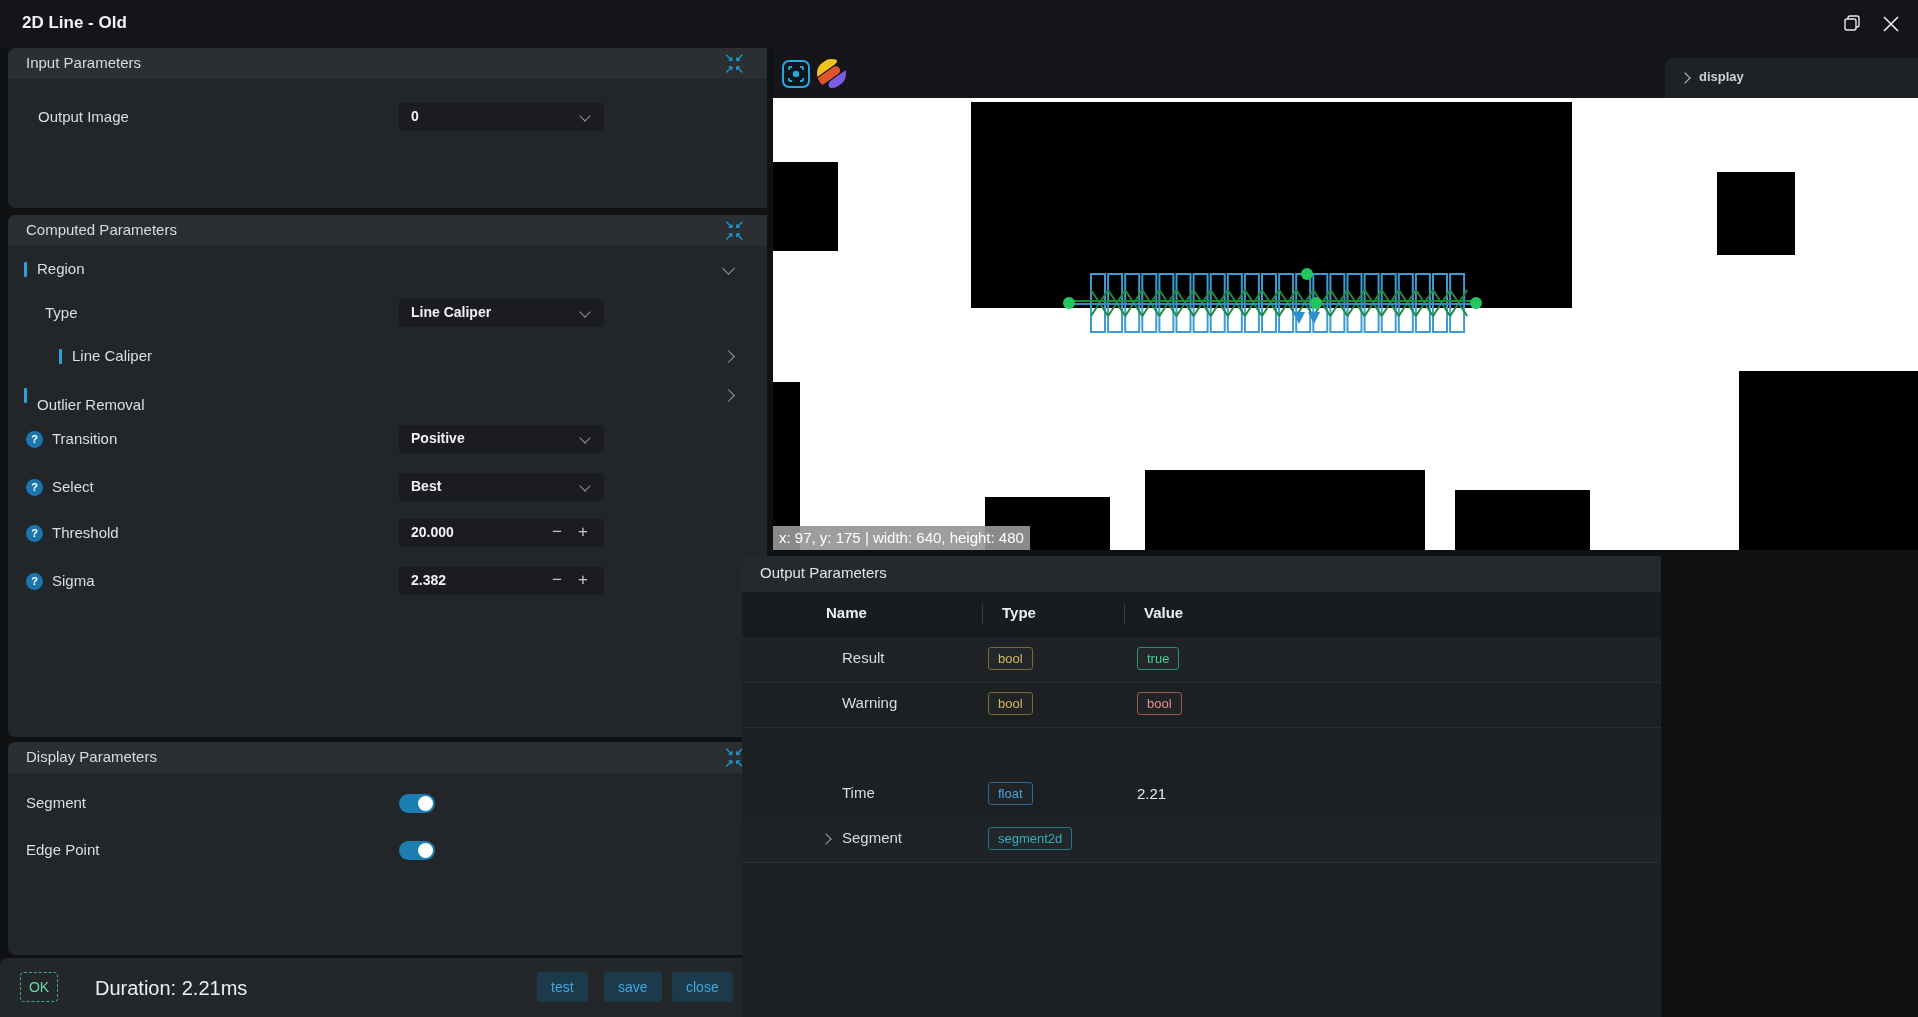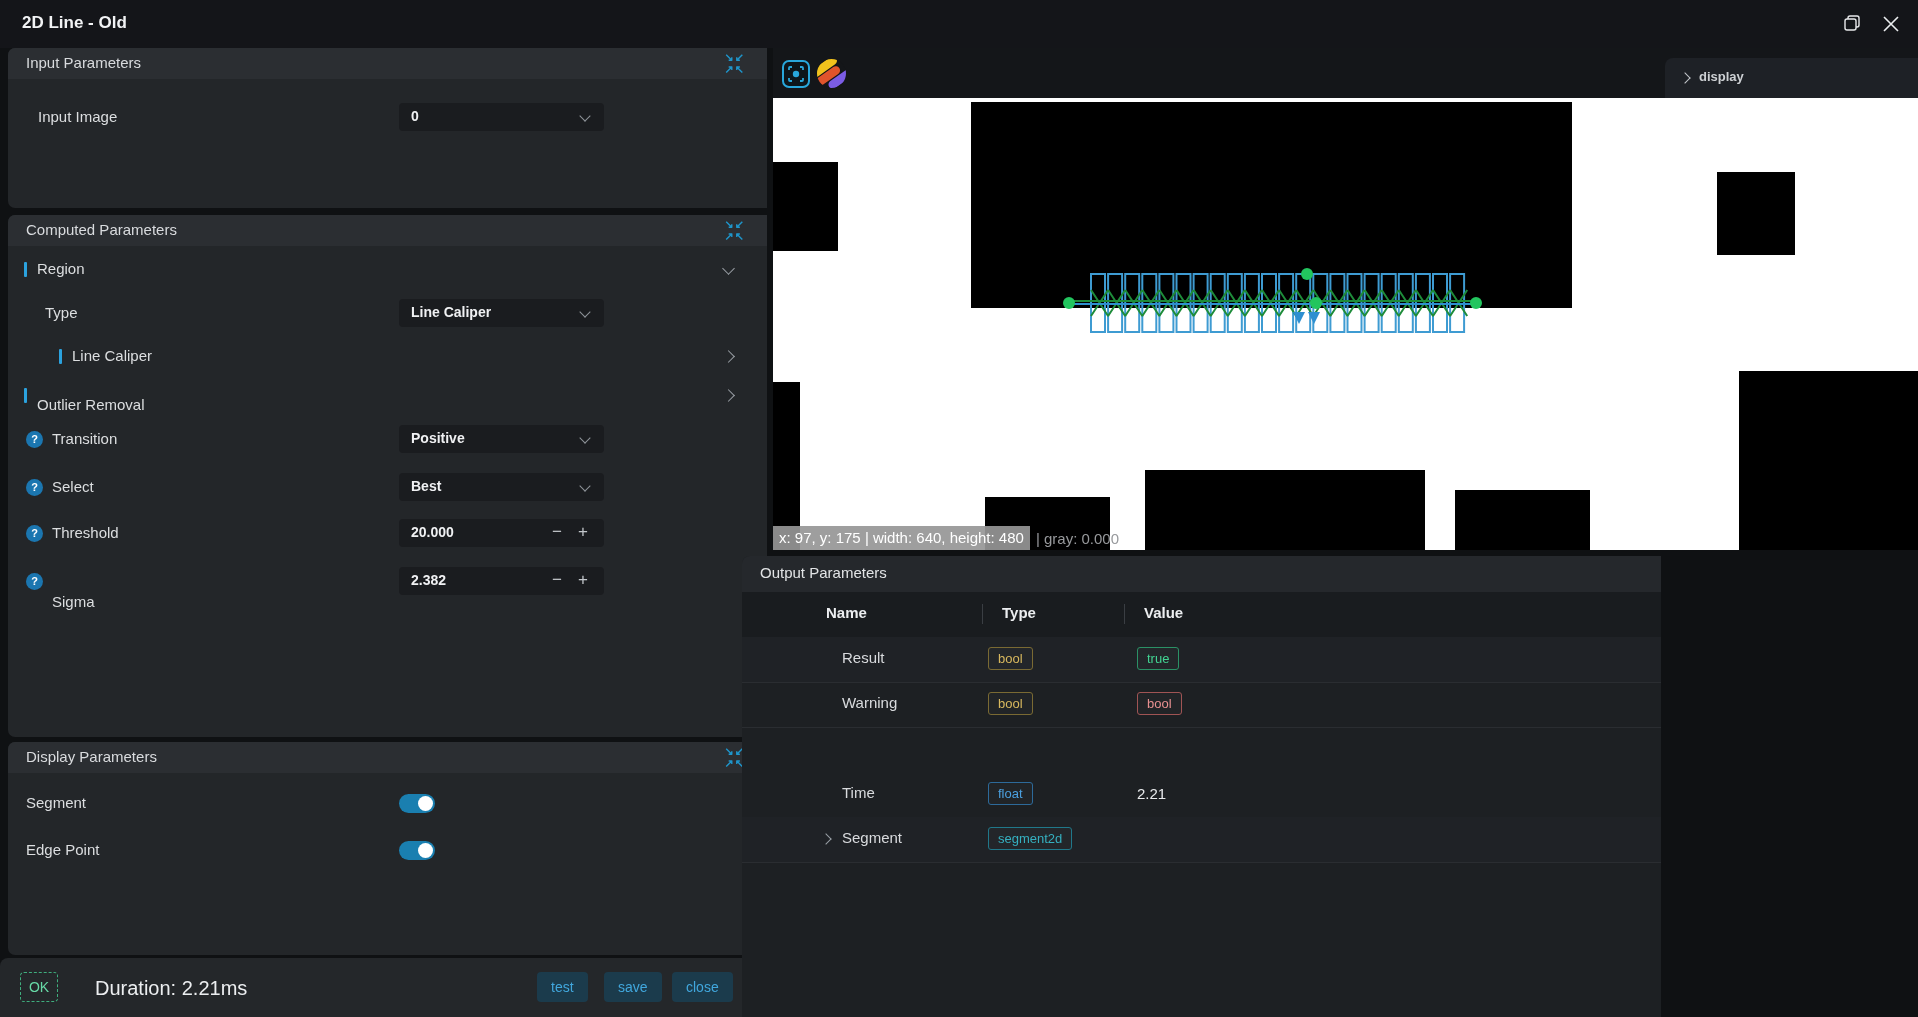--- a/index.html
+++ b/index.html
@@ -49,21 +49,21 @@
   #tool-focus{position:absolute;left:8px;top:11px;width:30px;height:30px;cursor:pointer;}
   #tool-logo{position:absolute;left:43px;top:10px;width:31px;height:31px;cursor:pointer;}
   #display-tab{position:absolute;left:892px;top:10px;width:253px;height:40px;background:#1e2126;
                border-radius:8px 0 0 0;cursor:pointer;}
   #display-tab .tab-chev{position:absolute;left:16px;top:16px;width:7px;height:7px;
                border-right:1.8px solid #c4c7ca;border-bottom:1.8px solid #c4c7ca;transform:rotate(-45deg);}
   #display-tab .tab-label{position:absolute;left:34px;top:11px;font-size:13px;font-weight:bold;color:#cdd0d3;}
   #canvas{position:absolute;left:773px;top:98px;width:1145px;height:452px;background:#ffffff;overflow:hidden;cursor:crosshair;}
   .blk{position:absolute;background:#000;}
   #caliper-svg{position:absolute;left:0;top:0;}
-  #imgstatus{position:absolute;left:0;top:428px;height:24px;display:flex;align-items:center;font-size:15px;white-space:nowrap;}
+  #imgstatus{position:absolute;left:0;top:428px;height:24px;display:flex;align-items:center;font-size:15px;white-space:nowrap;flex-direction:column;}
   #imgstatus .badge-part{background:rgba(150,150,150,0.92);color:#ffffff;padding:0 6px;height:24px;line-height:24px;}
   #imgstatus .plain-part{color:#97999c;margin-left:6px;}
   
   #output{position:absolute;left:742px;top:556px;width:919px;height:461px;background:#1d2023;border-radius:8px 0 0 0;}
   #out-head{position:absolute;left:0;top:0;width:100%;height:36px;background:#25282c;border-radius:8px 0 0 0;}
   #out-title{position:absolute;left:18px;top:8px;font-size:15px;color:#e2e4e6;}
   #thead{position:absolute;left:0;top:36px;width:100%;height:45px;background:#191c1f;}
   .th{position:absolute;top:12px;font-size:15px;font-weight:bold;color:#eceef0;}
   .th-div{position:absolute;top:12px;width:1px;height:20px;background:#3a3e43;}
   .orow{position:absolute;left:0;width:100%;height:45px;border-bottom:1px solid #2a2d31;}
@@ -100,21 +100,21 @@
           <path d="M6 6 L20 20 M20 6 L6 20" stroke="#eceef0" stroke-width="1.6"></path>
         </svg>
     </div>
   </div>
 
   <div class="section" style="top:48px;height:160px;">
     <div class="sec-head">
       <span class="sec-title">Input Parameters</span>
       <span class="collapse-icon"></span>
     </div>
-    <span class="lbl" style="left:30px;top:58px;">Input Image</span>
+    <span class="lbl" style="left:30px;top:58px;">Output Image</span>
     <div class="control" style="top:55px;">
       <span class="val">0</span>
       <span class="dd-chev"></span>
     </div>
   </div>
 
   <div class="section" style="top:215px;height:522px;">
     <div class="sec-head">
       <span class="sec-title">Computed Parameters</span>
       <span class="collapse-icon"></span>
@@ -154,21 +154,21 @@
 
     <span class="help" style="left:18px;top:310px;"></span>
     <span class="lbl" style="left:44px;top:307px;">Threshold</span>
     <div class="control" style="top:304px;">
       <span class="val">20.000</span>
       <span class="stepper-btn minus" style="right:42px;"></span>
       <span class="stepper-btn plus" style="right:16px;"></span>
     </div>
 
     <span class="help" style="left:18px;top:358px;"></span>
-    <span class="lbl" style="left:44px;top:355px;margin-top:21px;">Sigma</span>
+    <span class="lbl" style="left:44px;top:355px;">Sigma</span>
     <div class="control" style="top:352px;">
       <span class="val">2.382</span>
       <span class="stepper-btn minus" style="right:42px;"></span>
       <span class="stepper-btn plus" style="right:16px;"></span>
     </div>
   </div>
 
   <div class="section" style="top:742px;height:213px;">
     <div class="sec-head">
       <span class="sec-title">Display Parameters</span>

